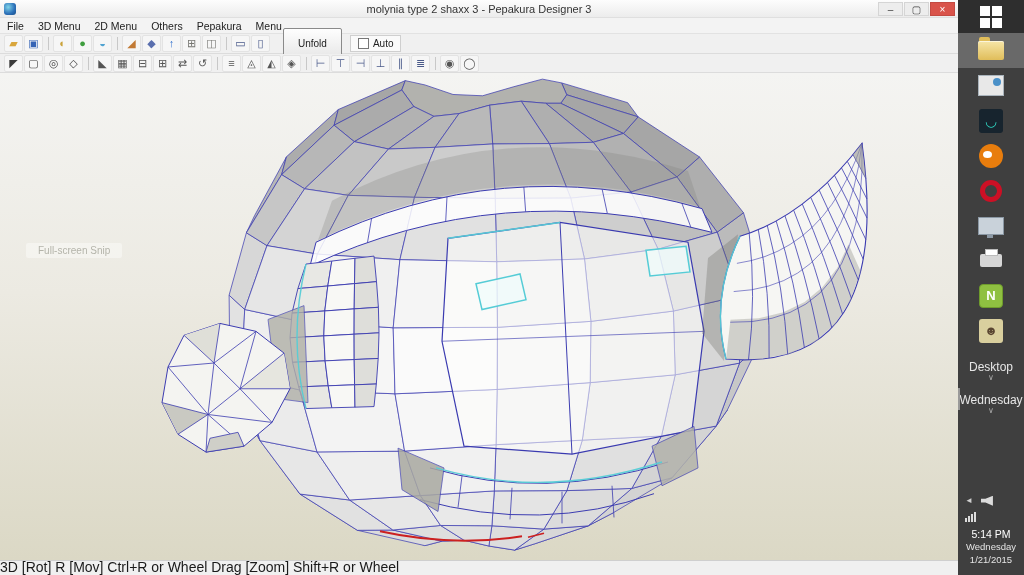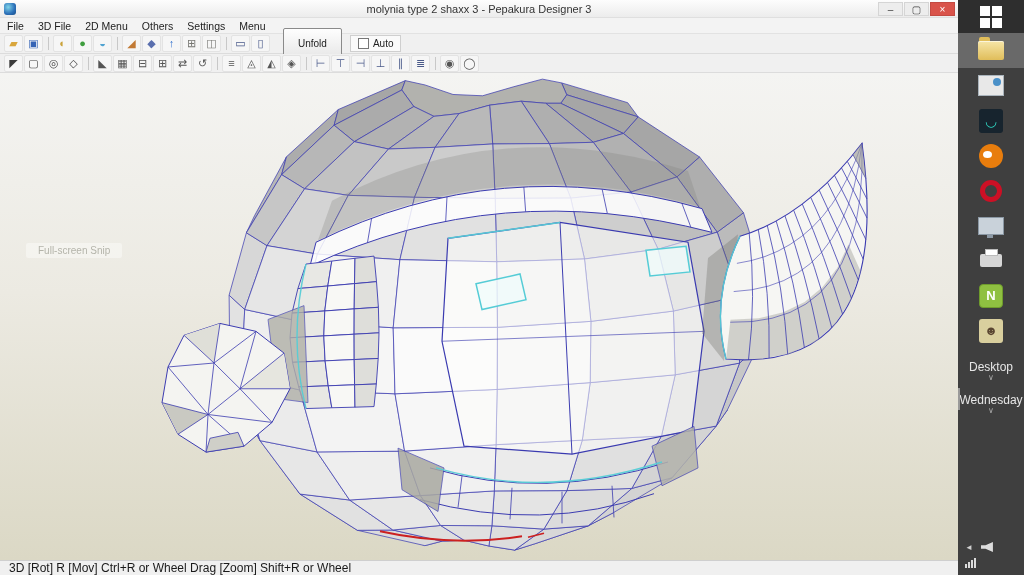--- a/index.html
+++ b/index.html
@@ -23,21 +23,21 @@
   .ticon{width:17px;height:15px;font-size:11px;line-height:15px;text-align:center;border:1px solid #e3e3e3;background:#f6f6f6;border-radius:2px;margin-right:1px;}
   .tsep{width:1px;height:13px;background:#c8c8c8;margin:0 4px;}
   .unfold-btn{margin-left:12px;height:32px;padding:0 14px;font-size:10px;line-height:13px;background:linear-gradient(#fefefe,#e6e6e6);border:1px solid #8a8a8a;border-radius:2px;color:#222;font-family:"Liberation Sans",sans-serif;}
   .auto-wrap{display:flex;align-items:center;margin-left:8px;font-size:10px;color:#222;border:1px solid #cfcfcf;height:15px;padding:0 7px;background:#fafafa;}
   .auto-box{width:9px;height:9px;border:1px solid #777;background:#fff;margin-right:4px;}
   
   .canvas{position:relative;flex:1 1 auto;overflow:hidden;background:linear-gradient(#f4f4f2 0%,#eceae2 45%,#dbd8c5 100%);}
   #model-svg{position:absolute;inset:0;width:100%;height:100%;display:block;}
   .ghost{position:absolute;left:26px;top:170px;font-size:10px;color:#b4b4aa;background:rgba(252,252,250,0.5);padding:2px 12px;border-radius:2px;}
   
-  .statusbar{height:14px;background:#f0f0f0;border-top:1px solid #cfcfcf;font-size:12px;color:#1a1a1a;display:flex;align-items:center;padding-left:9px;flex:0 0 auto;}
+  .statusbar{height:14px;background:#f0f0f0;border-top:1px solid #cfcfcf;font-size:14px;color:#1a1a1a;display:flex;align-items:flex-end;padding-left:0;flex:0 0 auto;}
   
   .sidebar{width:66px;height:575px;background:#3f3f3f;display:flex;flex-direction:column;align-items:center;color:#eee;position:relative;flex:0 0 auto;}
   .stile{width:66px;height:35px;display:flex;align-items:center;justify-content:center;box-sizing:border-box;}
   .stile.start{height:33px;background:#2e2e2e;}
   .stile.active{background:#696969;}
   .sic{display:flex;align-items:center;justify-content:center;font-style:normal;}
   .windows{display:grid;grid-template-columns:10px 10px;grid-gap:2px;}
   .windows i{width:10px;height:10px;background:#fff;display:block;}
   .folder{width:26px;height:19px;background:linear-gradient(#f6e6a8,#e0bd5a);border-radius:2px;position:relative;box-shadow:inset 0 1px 0 rgba(255,255,255,.6);}
   .folder::before{content:"";position:absolute;top:-4px;left:1px;width:11px;height:4px;background:#e0bd5a;border-radius:2px 2px 0 0;}
@@ -75,24 +75,24 @@
     <span class="title">molynia type 2 shaxx 3 - Pepakura Designer 3</span>
     <span class="winbtns">
       <span class="winbtn">–</span>
       <span class="winbtn">▢</span>
       <span class="winbtn close">×</span>
     </span>
   </div>
 
   <nav class="menubar" id="menubar">
       <span class="menu-item">File</span>
-      <span class="menu-item">3D File</span>
+      <span class="menu-item">3D Menu</span>
       <span class="menu-item">2D Menu</span>
       <span class="menu-item">Others</span>
-      <span class="menu-item">Settings</span>
+      <span class="menu-item">Pepakura</span>
       <span class="menu-item">Menu</span>
     </nav>
 
   <div class="toolbar tb1">
     <span class="ticons" id="tb1icons">
         <span class="ticon" style="color: rgb(217, 166, 60);">▰</span>
         <span class="ticon" style="color: rgb(53, 99, 181);">▣</span>
         <span class="tsep"></span>
         <span class="ticon" style="color: rgb(202, 162, 58);">◐</span>
         <span class="ticon" style="color: rgb(63, 158, 63);">●</span>
@@ -374,14 +374,19 @@
         <span class="vol"></span>
       </div>
       <div class="trow">
         <span class="net">
           <i style="height: 4px;"></i>
           <i style="height: 6px;"></i>
           <i style="height: 8px;"></i>
           <i style="height: 10px;"></i>
         </span>
       </div>
+      <div class="clock">
+        <div>5:14 PM</div>
+        <div class="sub">Wednesday</div>
+        <div class="sub">1/21/2015</div>
+      </div>
     </div>
 </aside>
 
 </body></html>

